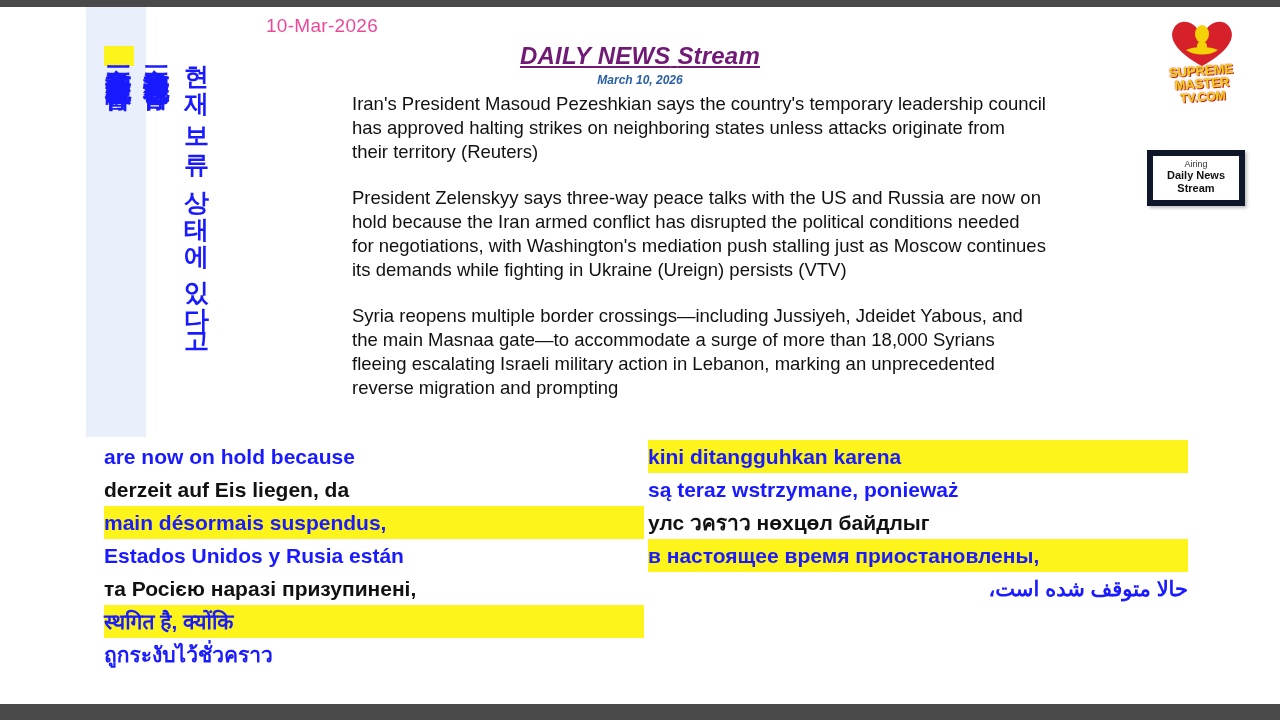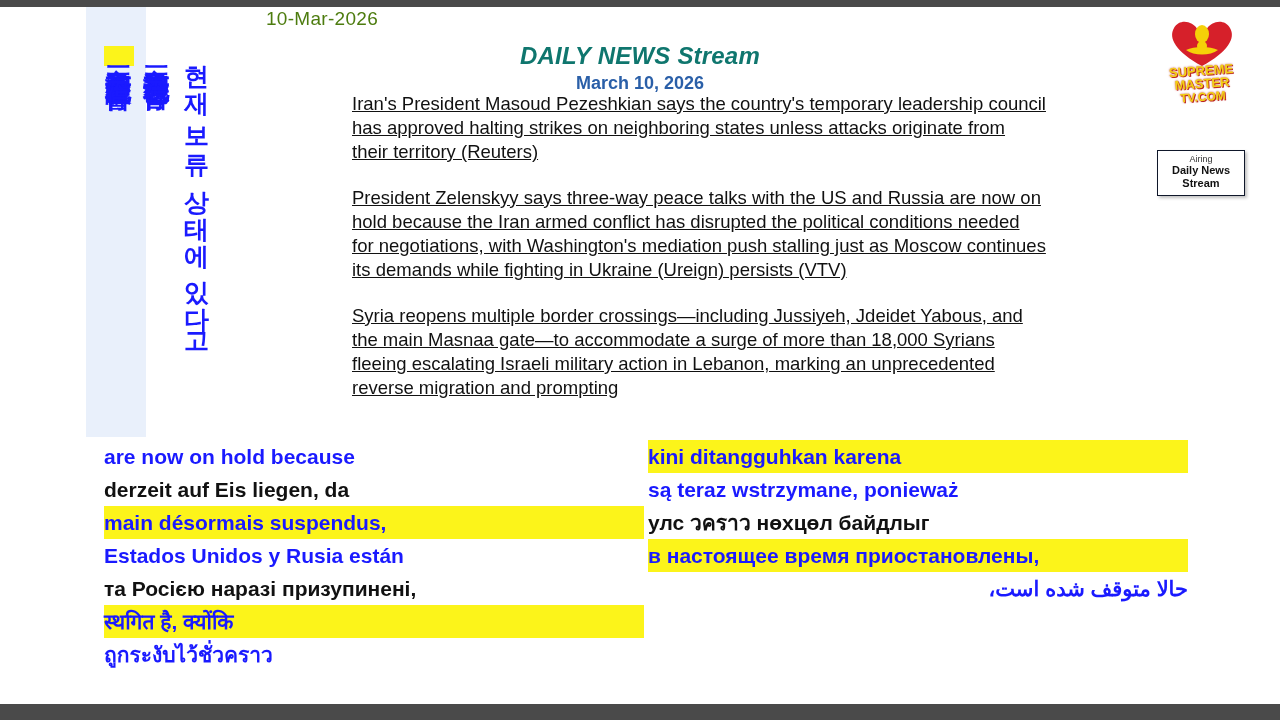--- a/index.html
+++ b/index.html
@@ -14,50 +14,51 @@
 
   
   .bar-top{position:absolute;left:0;top:0;width:1280px;height:7px;background:#4a4a4a;}
   .bar-bottom{position:absolute;left:0;bottom:0;width:1280px;height:16px;background:#4a4a4a;}
 
   
   .band{position:absolute;left:86px;top:7px;width:60px;height:430px;background:#e9f0fb;}
 
   
   .datestamp{
-    position:absolute;left:266px;top:8px;
-    font-size:19px;color:#4d7c0f;letter-spacing:.3px;
+    position:absolute;left:266px;top:15px;
+    font-size:19px;color:#ec4899;letter-spacing:.3px;
     white-space:nowrap;
   }
 
   
   .hdr{position:absolute;left:0;top:42px;width:1280px;text-align:center;}
   .hdr .t1{
-    font-size:24px;font-weight:bold;color:#0f766e;font-style:italic;
+    font-size:24px;font-weight:bold;color:#701a75;font-style:italic;
     letter-spacing:.2px;
+    text-decoration:underline;
   }
   .hdr .t2{
-    font-size:18px;font-weight:bold;color:#2a5fa8;margin-top:3px;
+    font-size:12px;font-weight:bold;color:#2a5fa8;font-style:italic;margin-top:3px;
   }
 
   
   .logo{position:absolute;right:18px;top:12px;width:120px;height:110px;}
   .logo svg{display:block;}
   .logo .brand{
     position:absolute;left:0;top:52px;width:120px;text-align:center;
     font-size:13px;font-weight:bold;color:#f2d014;line-height:13px;
     text-shadow:0 0 2px #c2392b,1px 1px 0 #b22;
     transform:rotate(-4deg);
   }
   .logo .brand .l2{font-size:12px;}
 
   
   .airing{
     position:absolute;right:35px;top:150px;width:82px;
-    border:1px solid #0f172a;background:#fff;
+    border:6px solid #0f172a;background:#fff;
     box-shadow:2px 2px 3px rgba(0,0,0,.25);
     text-align:center;padding:3px 2px 5px;
   }
   .airing .a1{font-size:9px;color:#333;}
   .airing .a2{font-size:11px;font-weight:bold;color:#111;line-height:13px;}
 
   
   .vcol{
     position:absolute;top:46px;
     writing-mode:vertical-rl;
@@ -67,21 +68,21 @@
   }
   .vcol.c1{left:104px;color:#1a1aff;background:#fcf41a;}
   .vcol.c2{left:142px;color:#1a1aff;}
   .vcol.c3{left:182px;color:#1a1aff;font-size:25px;}
 
   
   .news{
     position:absolute;left:352px;top:92px;width:700px;
     font-size:18.5px;line-height:24px;color:#111;
   }
-  .news p{margin:0 6px 22px 0;text-decoration:underline;}
+  .news p{margin:0 6px 22px 0;}
   .news p:last-child{margin-bottom:0;}
   .fade{
     position:absolute;left:352px;top:424px;width:700px;height:22px;
     background:linear-gradient(to bottom,rgba(255,255,255,0),#fff 75%);
   }
 
   
   .subs{position:absolute;left:0;top:440px;width:1236px;height:264px;}
   .col{position:absolute;top:0;width:540px;}
   .col.left{left:104px;}

